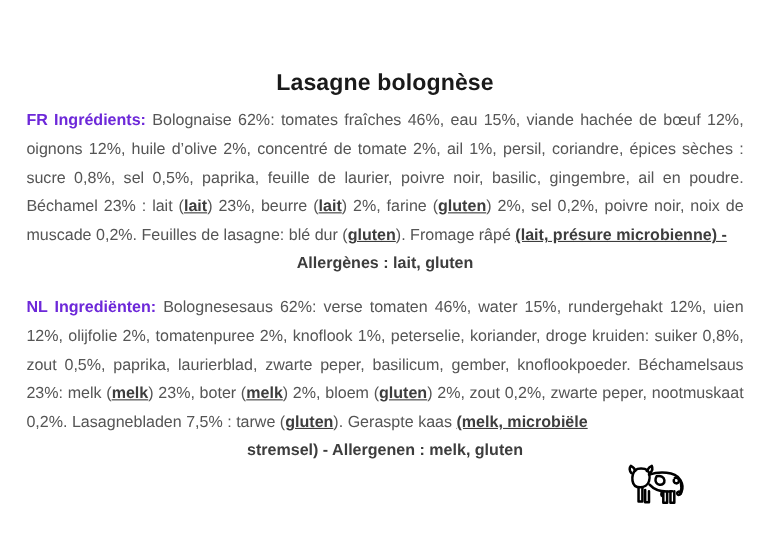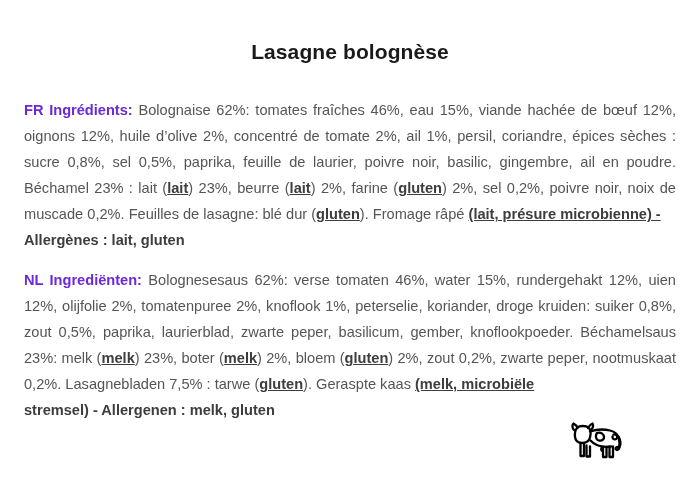--- a/index.html
+++ b/index.html
@@ -15,21 +15,21 @@
     overflow: hidden;
   }
   .label-card {
     position: relative;
     width: 700px;
     height: 485px;
     box-sizing: border-box;
   }
   .product-title {
     position: absolute;
-    top: 40px;
+    top: 64px;
     left: 0;
     width: 700px;
     text-align: center;
     font-size: 21px;
     font-weight: bold;
     color: #1a1a1a;
     letter-spacing: 0.1px;
   }
   .ingredients-block {
     position: absolute;
@@ -47,21 +47,21 @@
     font-weight: bold;
     color: #6d28d9;
   }
   .ingredients-block b {
     font-weight: bold;
     color: #3d3d3d;
     text-decoration: underline;
   }
   .allergen-line {
     display: block;
-    text-align: left;
+    text-align: center;
     font-weight: bold;
     color: #3d3d3d;
   }
   .weight-text {
     position: absolute;
     left: 64px;
     top: 422px;
     font-size: 19px;
     font-weight: bold;
     color: #111111;

